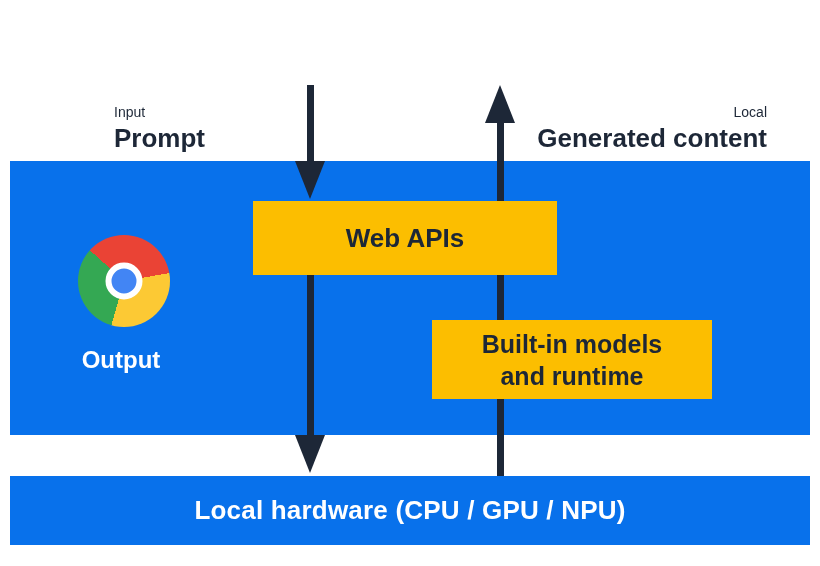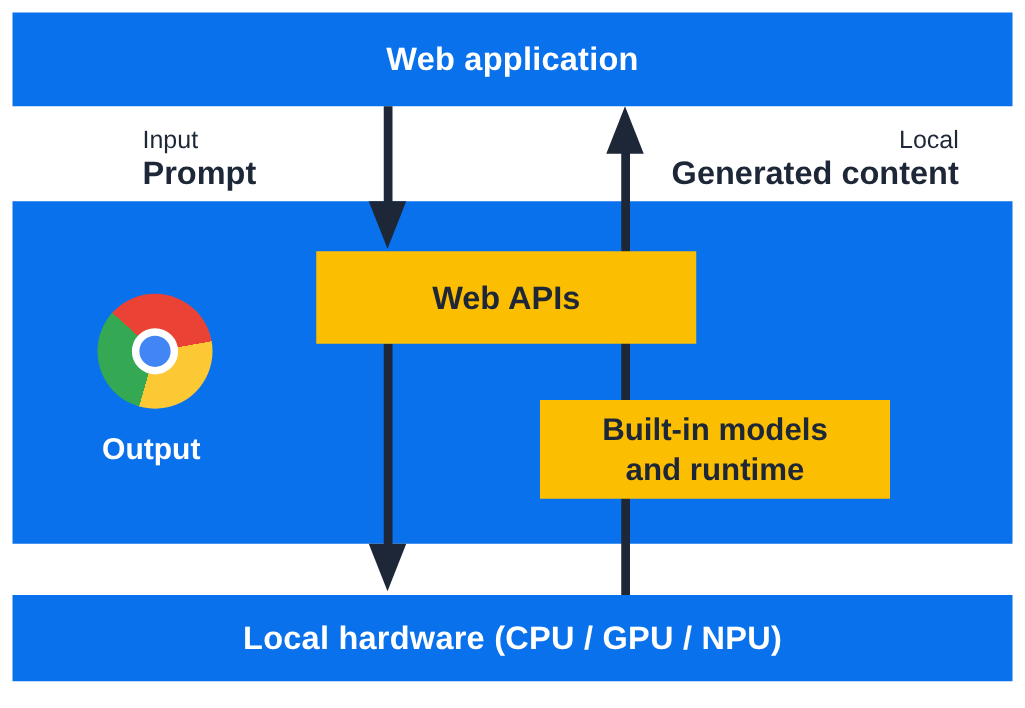--- a/index.html
+++ b/index.html
@@ -15,21 +15,21 @@
         display:flex;align-items:center;justify-content:center;}
   .band-top{top:10px;height:75px;}
   .band-mid{top:161px;height:274px;z-index:1;}
   .band-bottom{top:476px;height:69px;}
   .band-title{color:var(--white,#fff);font-weight:700;font-size:26px;letter-spacing:.2px;}
 
   
   .io-label{position:absolute;top:100px;color:var(--dark,#1d2737);line-height:24px;}
   .io-left{left:114px;text-align:left;}
   .io-right{right:53px;text-align:right;}
-  .io-caption{font-size:20px;font-weight:400;display:block;}
+  .io-caption{font-size:14px;font-weight:400;display:block;}
   .io-value{font-size:26px;font-weight:700;display:block;line-height:28px;}
 
   
   .arrow-line{position:absolute;width:7px;background:var(--dark,#1d2737);}
   .head{position:absolute;width:0;height:0;border-left:15px solid transparent;border-right:15px solid transparent;}
   .head-down{border-top:38px solid var(--dark,#1d2737);}
   .head-up{border-bottom:38px solid var(--dark,#1d2737);}
   .down1-line{left:307px;top:85px;height:79px;z-index:2;}
   .down1-head{left:295px;top:161px;z-index:2;}
   .down2-line{left:307px;top:275px;height:162px;z-index:2;}
@@ -55,23 +55,20 @@
     width:37px;height:37px;border-radius:50%;background:var(--chrome-blue,#4285f4);
     border:6px solid var(--white,#fff);}
   .browser-label{position:absolute;left:21px;top:346px;width:200px;text-align:center;
     color:var(--white,#fff);font-weight:700;font-size:24px;z-index:2;}
 </style>
 </head>
 <body>
 
 <div class="canvas">
 
-  <div class="band band-top">
-    <div class="band-title">Web application</div>
-  </div>
 
   <div class="io-label io-left">
     <span class="io-caption">Input</span>
     <span class="io-value">Prompt</span>
   </div>
   <div class="io-label io-right">
     <span class="io-caption">Local</span>
     <span class="io-value">Generated content</span>
   </div>
 

